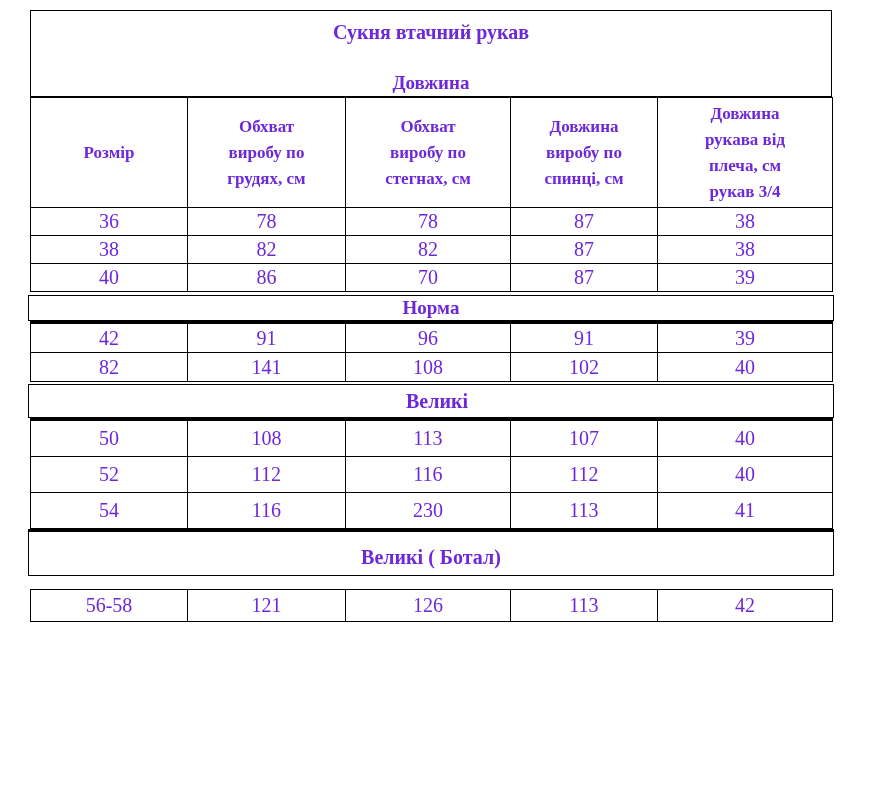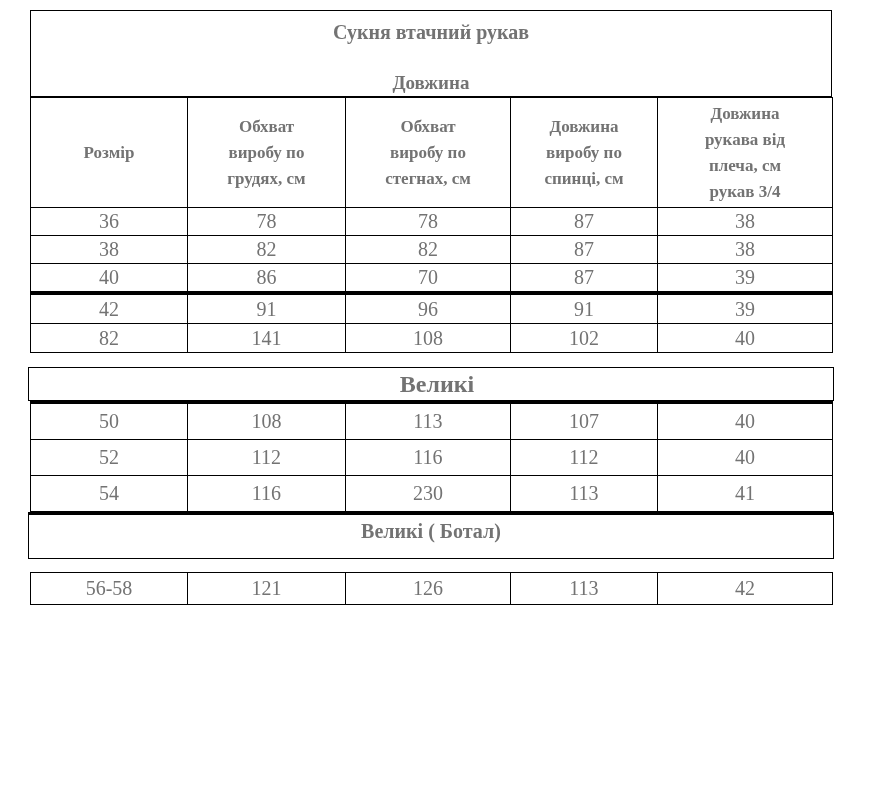--- a/index.html
+++ b/index.html
@@ -5,21 +5,21 @@
   html, body {
     margin: 0;
     padding: 0;
     background: #ffffff;
   }
   .page {
     position: relative;
     width: 846px;
     height: 790px;
     background: #ffffff;
-    color: #737373;
+    color: #6d28d9;
     font-family: "Liberation Serif", "DejaVu Serif", serif;
     overflow: hidden;
   }
   .doc {
     position: absolute;
     top: 10px;
     left: 30px;
     width: 802px;
   }
   
@@ -92,31 +92,31 @@
     align-items: center;
     justify-content: center;
     font-weight: bold;
   }
   .section-norma {
     margin-top: 3px;
     height: 26px;
     font-size: 19px;
   }
   .section-big {
-    margin-top: 14px;
+    margin-top: 2px;
     height: 34px;
-    font-size: 24px;
+    font-size: 20px;
     padding-left: 12px;
   }
   .section-botal {
     border-top-width: 3px;
     height: 47px;
     font-size: 20px;
     align-items: flex-start;
-    padding-top: 5px;
+    padding-top: 14px;
   }
   .gap-13 { height: 13px; }
 </style>
 </head>
 <body>
 
 <div class="page">
   <div class="doc">
 
     <div class="title-box">
@@ -166,20 +166,21 @@
       <tr class="data-row">
         <td>40</td>
         <td>86</td>
         <td>70</td>
         <td>87</td>
         <td>39</td>
       </tr>
     </tbody>
       </table>
 
+    <div class="section-box section-norma">Норма</div>
 
     <table class="size-table thick-top">
       <colgroup>
           <col class="c1">
           <col class="c2">
           <col class="c3">
           <col class="c4">
           <col class="c5">
         </colgroup>
       <tbody>

